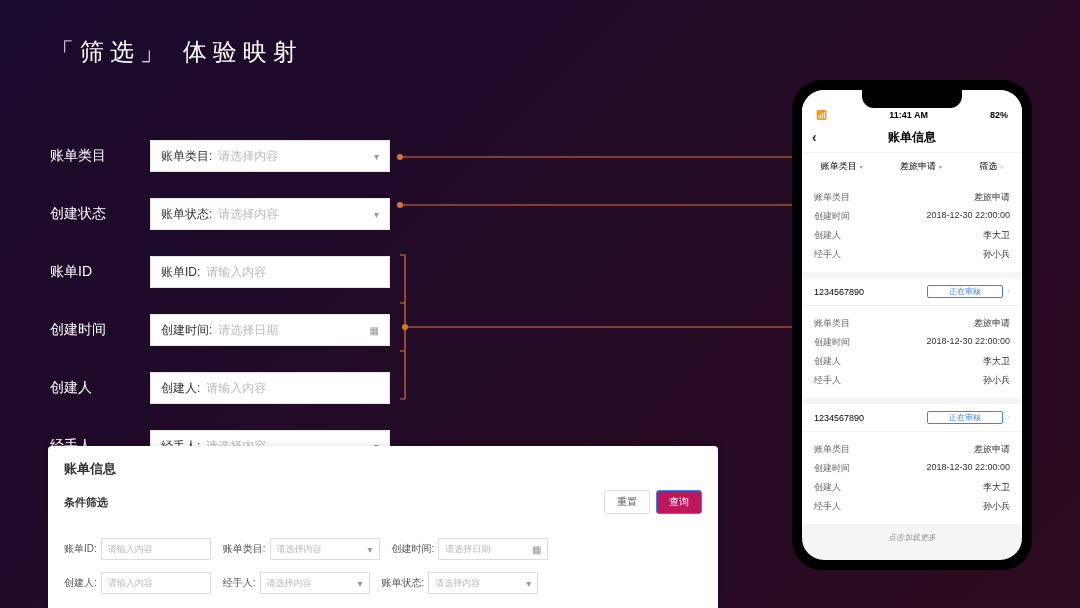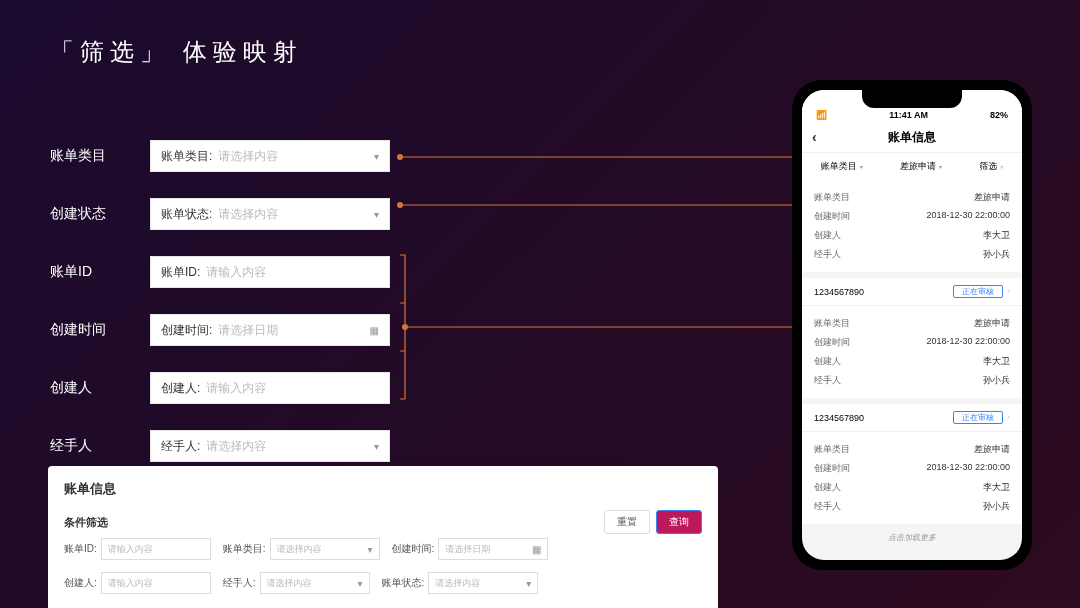--- a/index.html
+++ b/index.html
@@ -45,31 +45,31 @@
   justify-content: space-around; font-size: 9px; border-top: 1px solid #f0f0f0; }
 .filter-tab { display: flex; align-items: center; gap: 3px; }
 .filter-tab .caret { font-size: 6px; color: #999; }
 .phone-content { padding: 0; font-size: 9px; }
 .card { background: #fff; margin-top: 6px; padding: 8px 12px; }
 .card-row { display: flex; justify-content: space-between; padding: 3px 0; color: #333; }
 .card-row .k { color: #666; }
 .card-id-row { display: flex; justify-content: space-between; align-items: center;
   padding: 8px 12px; background: #fff; margin-top: 6px; }
 .badge { border: 1px solid #3b82f6; color: #3b82f6; font-size: 8px;
-  padding: 1px 8px; border-radius: 2px; }
+  padding: 1px 21px; border-radius: 2px; }
 .chev { color: #ccc; font-size: 9px; margin-left: 4px; }
 .loadmore { text-align: center; font-size: 8px; color: #999; padding: 8px; font-style: italic; }
 
 .panel {
   position: absolute; left: 48px; bottom: 0;
   width: 670px; background: #fff; border-radius: 4px 4px 0 0;
   padding: 14px 16px; box-shadow: 0 2px 8px rgba(0,0,0,.2);
 }
 .panel-title { font-size: 13px; font-weight: 600; margin-bottom: 12px; color: #333; }
-.panel-sub { display: flex; justify-content: space-between; align-items: center; margin-bottom: 4px; gap: 28px; }
+.panel-sub { display: flex; justify-content: space-between; align-items: center; margin-bottom: 24px; gap: 28px; }
 .panel-sub-title { font-size: 11px; font-weight: 600; color: #333; }
 .panel-actions { display: flex; gap: 6px; }
 .btn { font-size: 10px; padding: 4px 12px; border-radius: 3px; cursor: pointer; }
 .btn-default { background: #fff; border: 1px solid #ddd; color: #555; }
 .btn-primary { background: #be185d; border: 1px solid #3b82f6; color: #fff; }
 .panel-fields { display: flex; gap: 12px; flex-wrap: wrap; }
 .pf { display: flex; align-items: center; font-size: 10px; }
 .pf-label { color: #555; margin-right: 4px; white-space: nowrap; }
 .pf-input { border: 1px solid #ddd; height: 22px; width: 110px;
   display: flex; align-items: center; padding: 0 6px; color: #bbb; font-size: 9px;

